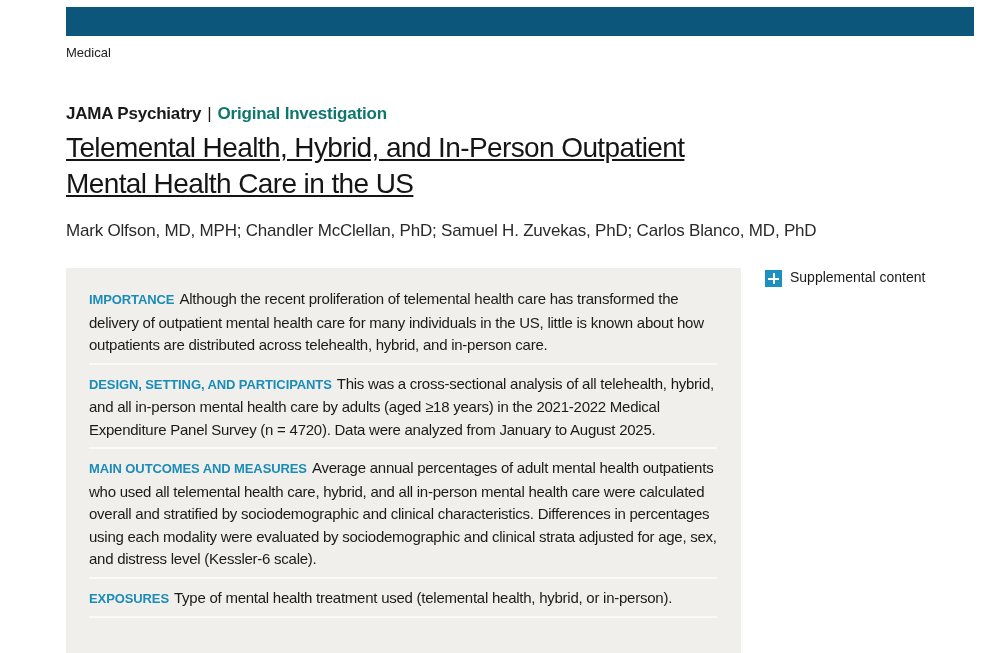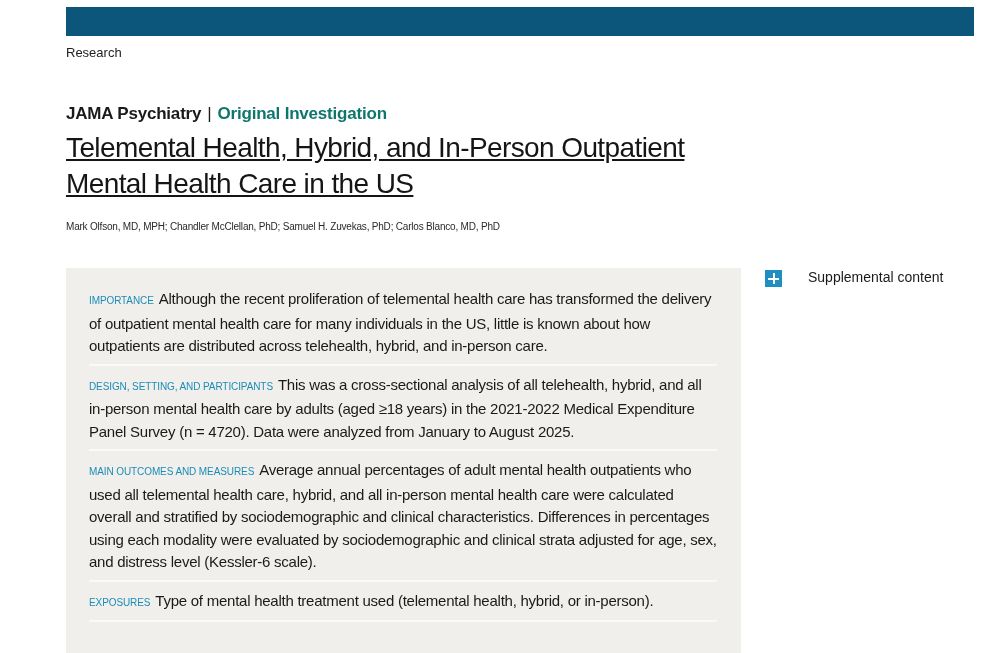--- a/index.html
+++ b/index.html
@@ -29,25 +29,25 @@
   .title {
     position: absolute; left: 66px; top: 130px;
     width: 700px;
     font-size: 28px; line-height: 36px; font-weight: normal;
     letter-spacing: -0.6px; color: #151515;
     margin: 0;
     text-decoration: underline;
   }
   .authors {
     position: absolute; left: 66px; top: 221px;
-    font-size: 10px; color: #2a2a2a; letter-spacing: -0.2px;
+    font-size: 17px; color: #2a2a2a; letter-spacing: -0.2px;
   }
   .supplemental {
     position: absolute; left: 765px; top: 266px;
-    display: flex; align-items: center; gap: 26px;
+    display: flex; align-items: center; gap: 8px;
     font-size: 14px; color: #1a1a1a; cursor: pointer;
   }
   .plus-box {
     width: 17px; height: 17px; background: #1f8ec0;
     position: relative; display: inline-block; margin-top: 4px;
   }
   .plus-box::before, .plus-box::after {
     content: ""; position: absolute; background: #fff;
   }
   .plus-box::before { left: 3px; right: 3px; top: 7.5px; height: 2px; }
@@ -61,29 +61,29 @@
     padding: 18px 24px 0 23px;
   }
   .abs-section {
     font-size: 15px; line-height: 22.5px; color: #1a1a1a;
     letter-spacing: -0.25px;
     padding: 2px 0 6px 0;
     border-bottom: 2px solid #fbfaf8;
     margin-bottom: 6px;
   }
   .abs-head {
-    color: #1a8cb8; font-weight: normal; font-size: 10px;
+    color: #1a8cb8; font-weight: bold; font-size: 13px;
     letter-spacing: -0.1px; margin-right: 5px;
   }
 </style>
 </head>
 <body>
 
 <div class="top-bar"></div>
-<div class="section-label">Research</div>
+<div class="section-label">Medical</div>
 
 <div class="journal-line">
   <span class="journal">JAMA Psychiatry</span><span class="sep">|</span><span class="type">Original Investigation</span>
 </div>
 
 <h1 class="title">Telemental Health, Hybrid, and In-Person Outpatient Mental Health Care in the US</h1>
 
 <div class="authors">Mark Olfson, MD, MPH; Chandler McClellan, PhD; Samuel H. Zuvekas, PhD; Carlos Blanco, MD, PhD</div>
 
 <div class="supplemental">

